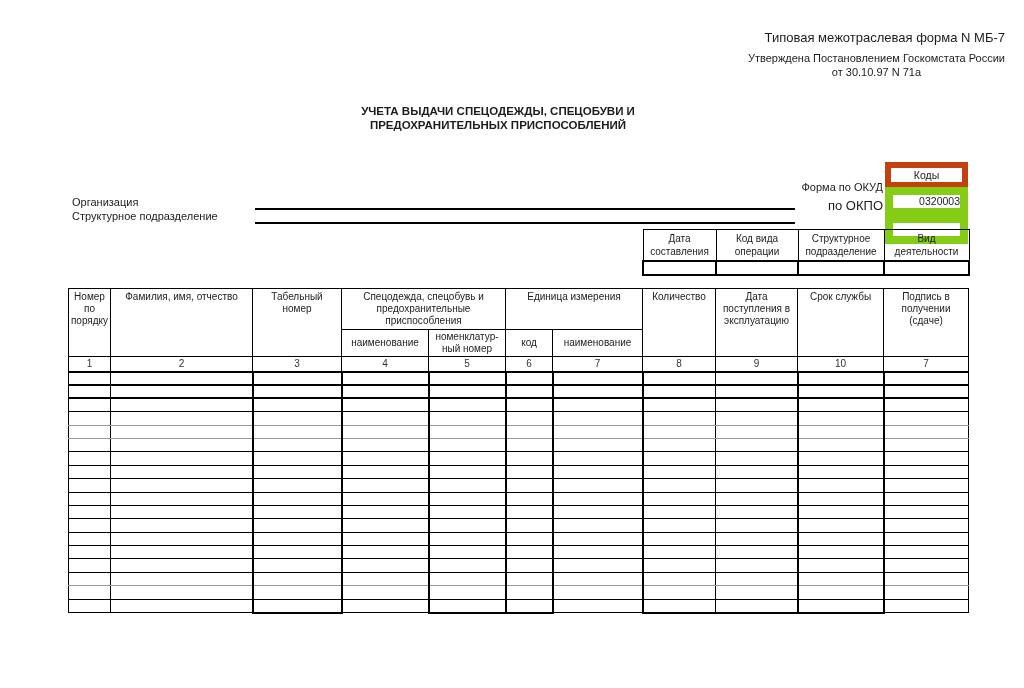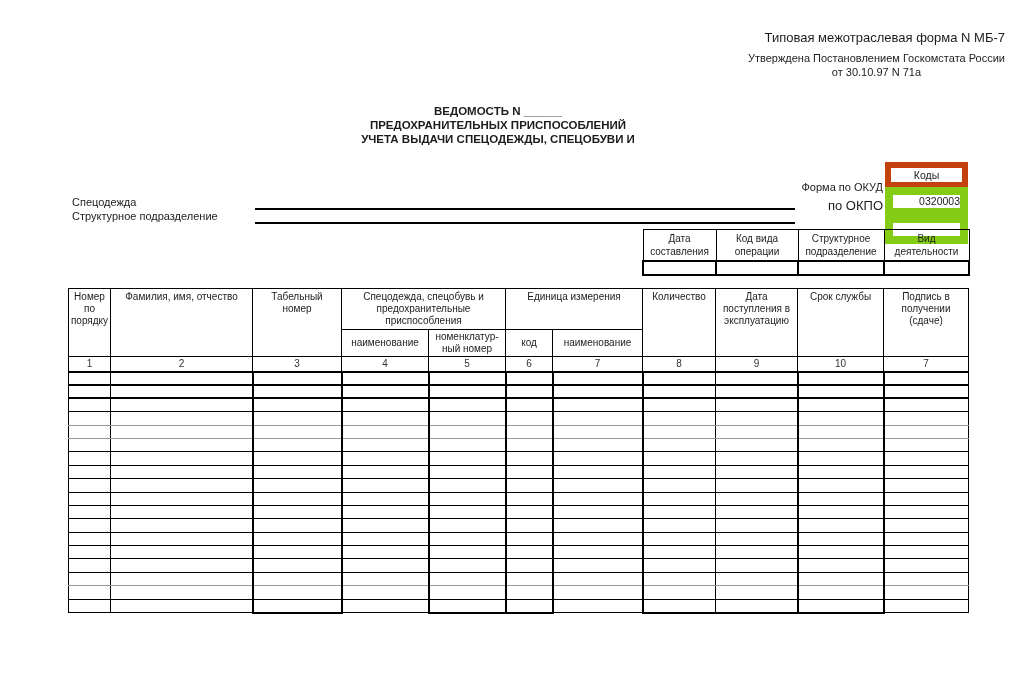--- a/index.html
+++ b/index.html
@@ -64,34 +64,33 @@
   .main-table td.bb { border-bottom:2.5px solid #000; }
 </style>
 </head>
 <body>
 
 <div class="abs form-note">Типовая межотраслевая форма N МБ-7</div>
 <div class="abs approved">Утверждена Постановлением Госкомстата России
 от 30.10.97 N 71а</div>
 
 <div class="abs doc-title">
-  <div>ВЕДОМОСТЬ N ______</div>
+  <div>УЧЕТА ВЫДАЧИ СПЕЦОДЕЖДЫ, СПЕЦОБУВИ И</div>
   <div>ПРЕДОХРАНИТЕЛЬНЫХ ПРИСПОСОБЛЕНИЙ</div>
-  <div>УЧЕТА ВЫДАЧИ СПЕЦОДЕЖДЫ, СПЕЦОБУВИ И</div>
 </div>
 
 <div class="abs codes">
   <div class="codes-header">Коды</div>
   <div class="codes-value">0320003</div>
   <div class="codes-value"></div>
 </div>
 <div class="abs okud-label">Форма по ОКУД</div>
 <div class="abs okpo-label">по ОКПО</div>
 
-<div class="abs org-label">Спецодежда</div>
+<div class="abs org-label">Организация</div>
 <div class="abs req-line org-line"></div>
 <div class="abs dept-label">Структурное подразделение</div>
 <div class="abs req-line dept-line"></div>
 
 <table class="abs info-table">
   <colgroup>
       <col style="width:73px">
       <col style="width:82px">
       <col style="width:86px">
       <col style="width:85px">

